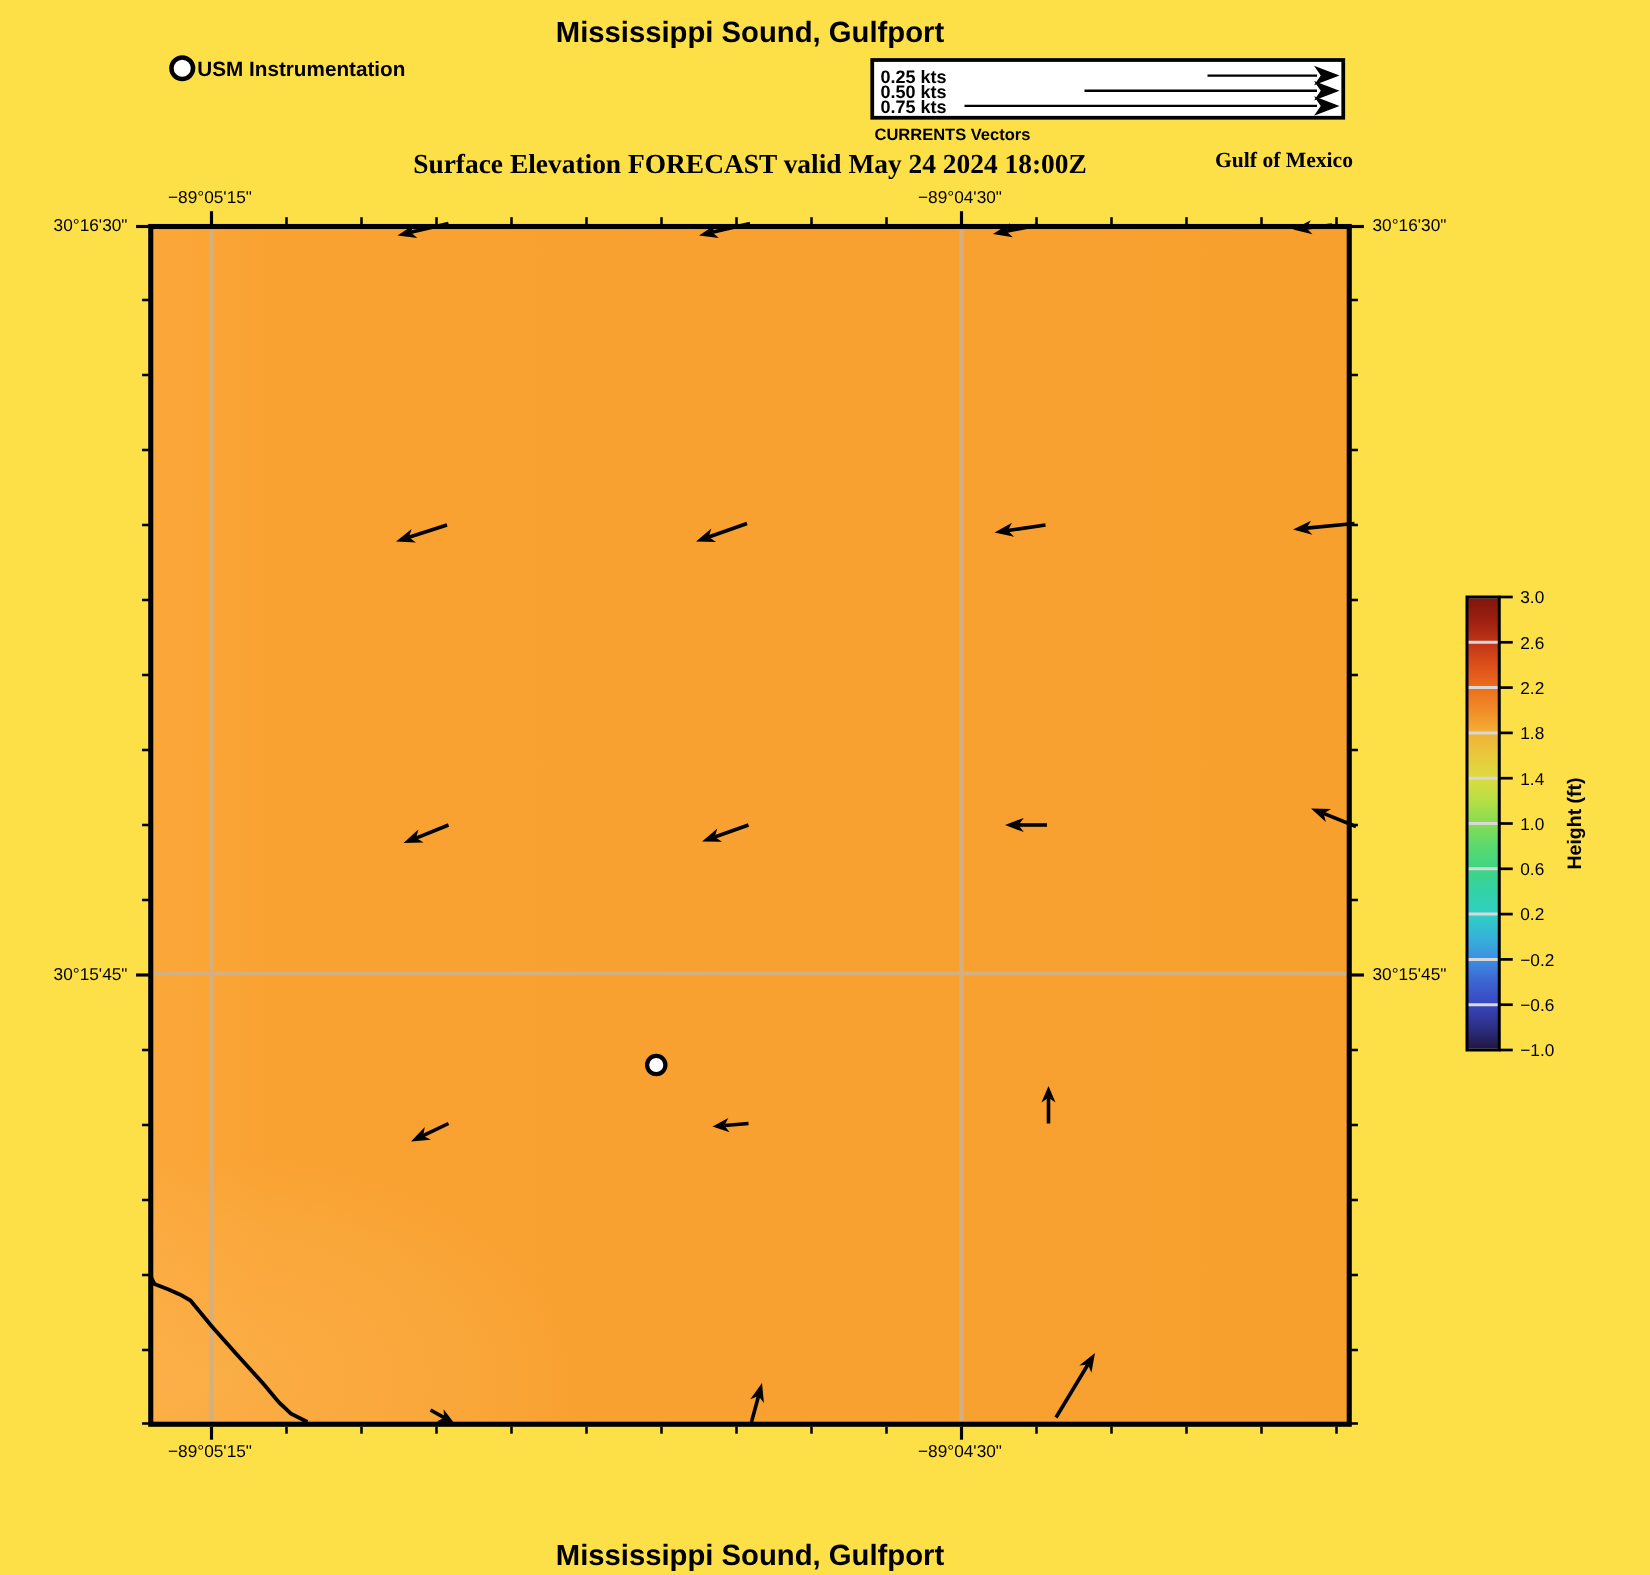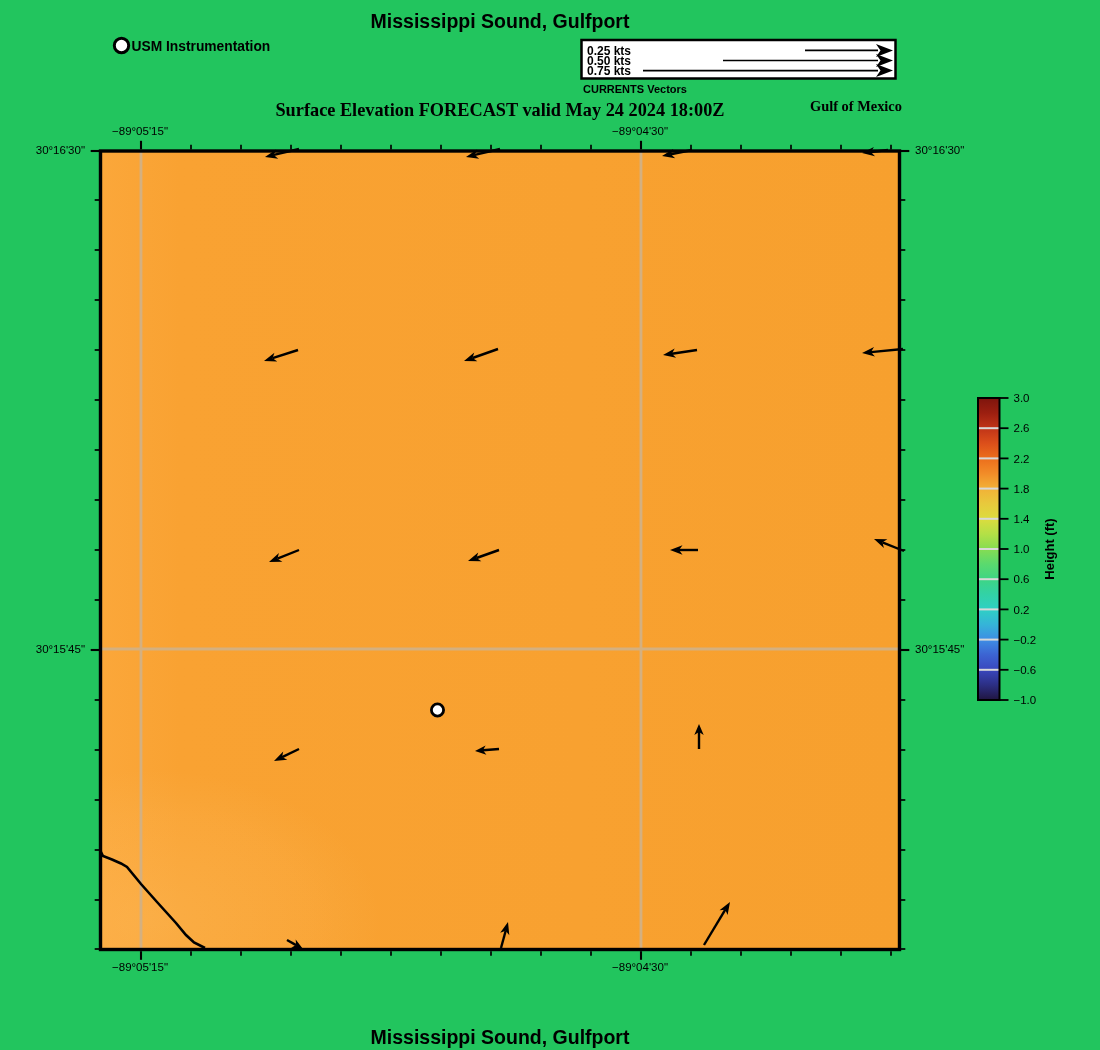--- a/index.html
+++ b/index.html
@@ -1,16 +1,16 @@
 <!DOCTYPE html>
 <html><head>
 <meta charset="utf-8">
 <style>
 html,body{margin:0;padding:0;background:#fff;}
-#page{position:relative;width:1100px;height:1050px;background:#22c55e;overflow:hidden;}
+#page{position:relative;width:1100px;height:1050px;background:#fde047;overflow:hidden;}
 text{font-family:"Liberation Sans",sans-serif;fill:#000;}
 .serif{font-family:"Liberation Serif",serif;}
 </style>
 </head>
 <body>
 <div id="page">
 <svg width="1100" height="1050" viewBox="0 0 1100 1050">
 <defs>
 <linearGradient id="jet" x1="0" y1="0" x2="0" y2="1">
           <stop offset="0%" stop-color="#7E150D"></stop>

